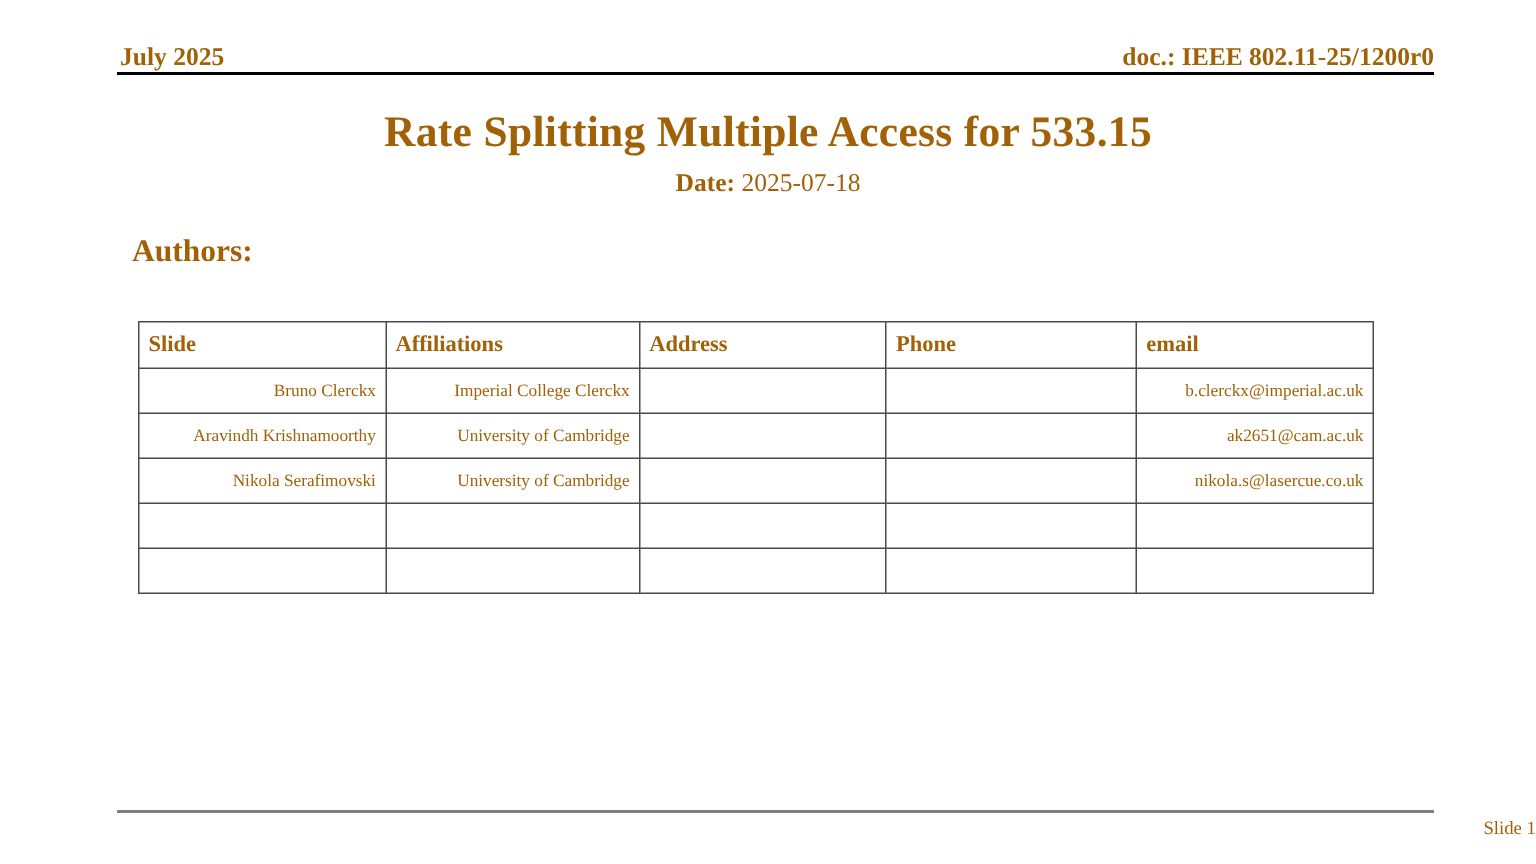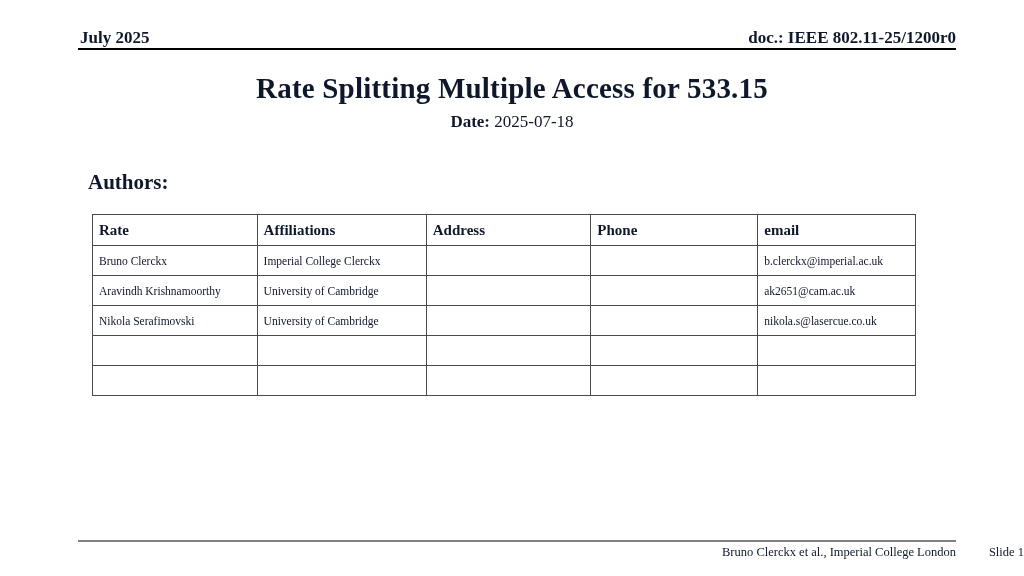--- a/index.html
+++ b/index.html
@@ -5,21 +5,21 @@
   html, body {
     margin: 0;
     padding: 0;
     background: #ffffff;
   }
   #slide {
     position: relative;
     width: 1024px;
     height: 576px;
     background: #ffffff;
-    color: #0f172a;
+    color: #a16207;
     font-family: "Liberation Serif", "DejaVu Serif", serif;
     overflow: hidden;
   }
 
   
   .header-left {
     position: absolute;
     left: 80px;
     top: 28px;
     font-size: 17px;
@@ -62,21 +62,21 @@
     text-align: center;
     font-size: 17px;
   }
   .date-label { font-weight: bold; }
   .date-value { font-weight: normal; }
 
   
   .authors-heading {
     position: absolute;
     left: 88px;
-    top: 170px;
+    top: 155px;
     font-size: 21px;
     font-weight: bold;
   }
   .authors-table {
     position: absolute;
     left: 92px;
     top: 214px;
     width: 824px;
     border-collapse: collapse;
     table-layout: fixed;
@@ -92,20 +92,21 @@
   }
   .authors-table th {
     font-size: 15px;
     font-weight: bold;
     height: 26px;
   }
   .authors-table td {
     font-size: 11.5px;
     font-weight: normal;
     height: 25px;
+    text-align: right;
   }
   .col-name   { width: 20.0%; }
   .col-affil  { width: 20.6%; }
   .col-addr   { width: 20.0%; }
   .col-phone  { width: 20.3%; }
   .col-email  { width: 19.1%; }
 
   
   .footer-rule {
     position: absolute;
@@ -151,21 +152,21 @@
   <div class="slide-title">Rate Splitting Multiple Access for 533.15</div>
   <div class="date-line">
     <span class="date-label">Date:</span><span class="date-value"> 2025-07-18</span>
   </div>
 
   <div class="authors-heading">Authors:</div>
 
   <table class="authors-table">
     <thead>
       <tr>
-        <th class="col-name">Rate</th>
+        <th class="col-name">Slide</th>
         <th class="col-affil">Affiliations</th>
         <th class="col-addr">Address</th>
         <th class="col-phone">Phone</th>
         <th class="col-email">email</th>
       </tr>
     </thead>
     <tbody>
       <tr>
         <td>Bruno Clerckx</td>
         <td>Imperial College Clerckx</td>
@@ -200,15 +201,14 @@
         <td></td>
         <td></td>
         <td></td>
       </tr>
     </tbody>
   </table>
 
   <div class="footer-rule"></div>
   <div class="footer-left">Submission</div>
   <div class="footer-center">Slide 1</div>
-  <div class="footer-right">Bruno Clerckx et al., Imperial College London</div>
 
 </div>
 
 </body></html>

